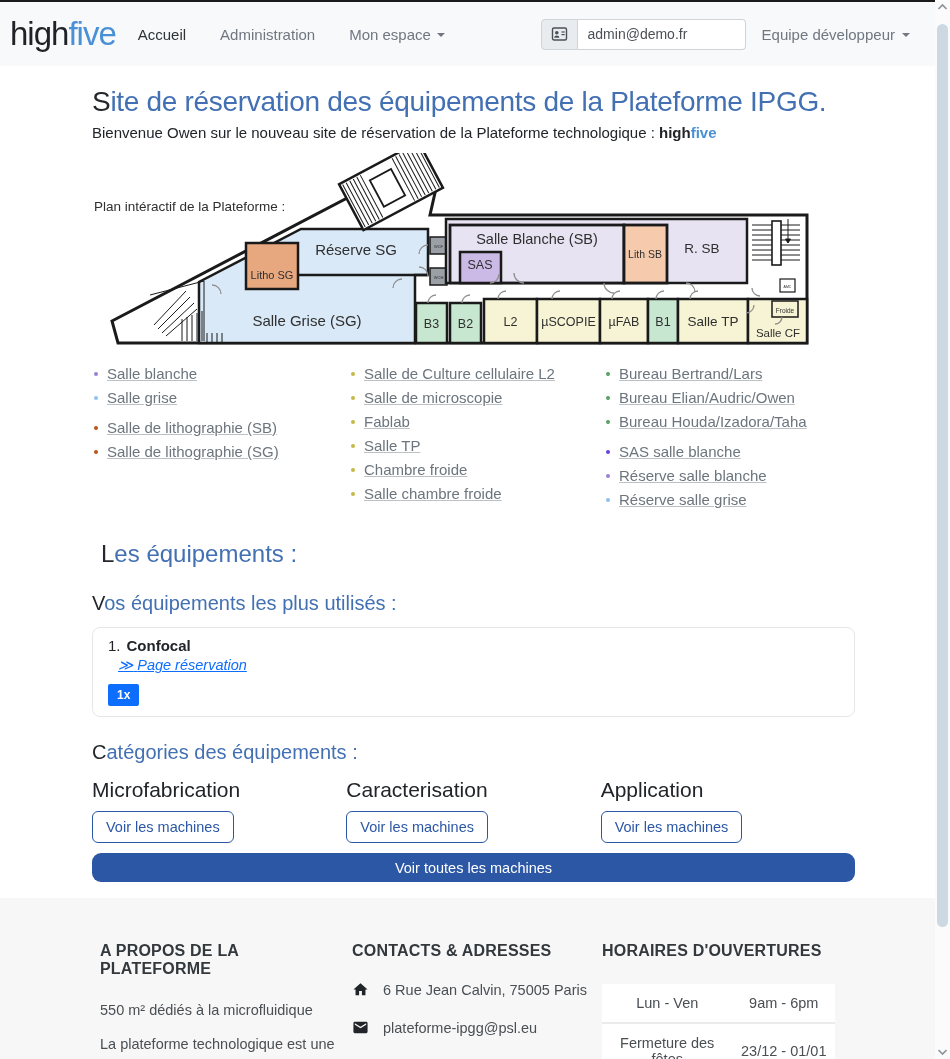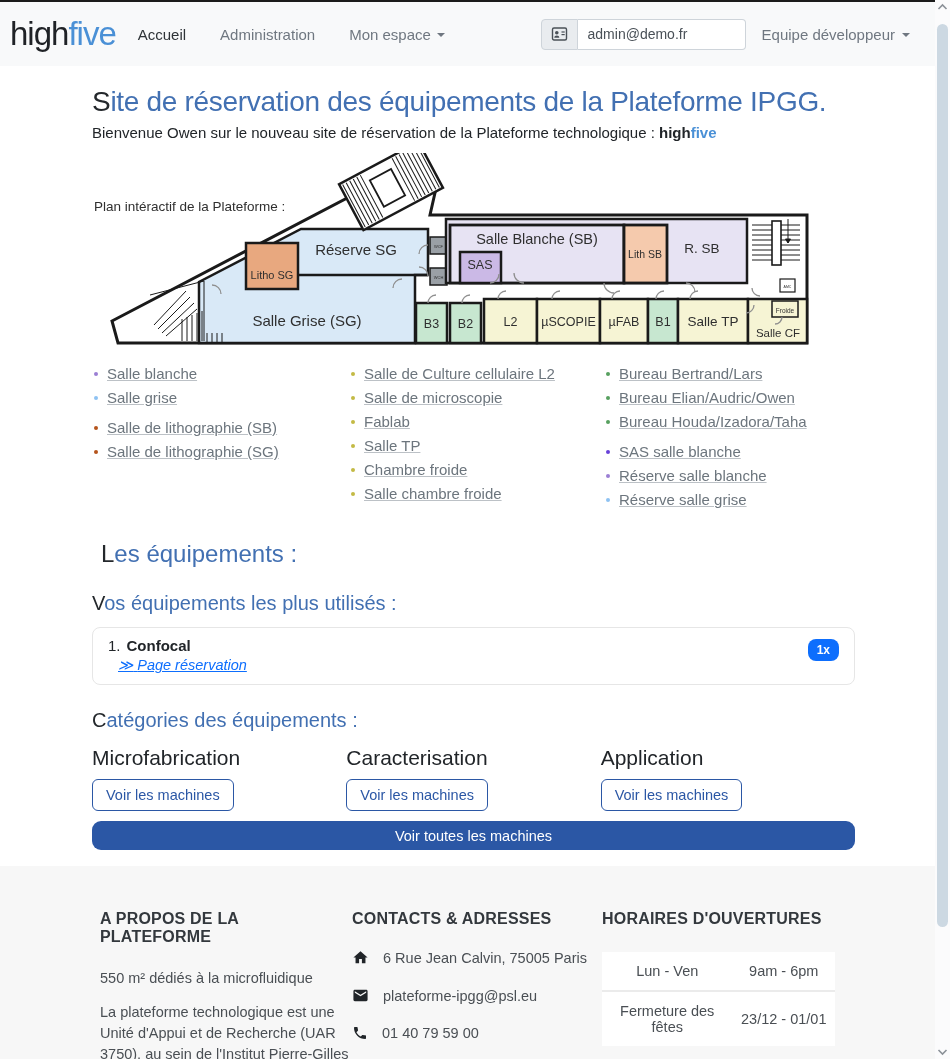--- a/index.html
+++ b/index.html
@@ -43,26 +43,26 @@
   .b-purple::before { background:#9b7fd4 !important; }
   .b-lightblue::before { background:#8ec2f2 !important; }
   .b-rust::before { background:#b5541c !important; }
   .b-olive::before { background:#c3ba45 !important; }
   .b-green::before { background:#57a05f !important; }
   .b-darkpurple::before { background:#6741d9 !important; }
 
   .section-h { font-size:24px; font-weight:400; color:#4270b2; margin:26px 9px 0; }
   .sub-h { font-size:20px; font-weight:400; color:#4270b2; margin:24px 0 0; }
 
-  .top-card { margin-top:12px; border:1px solid #e6e6e6; border-radius:8px; padding:9px 15px 10px; display:flex; justify-content:space-between; align-items:flex-start; background:#fff; }
+  .top-card { margin-top:12px; border:1px solid #e6e6e6; border-radius:8px; padding:9px 15px 10px; display:flex; justify-content:space-between; align-items:flex-start; background:#fff;flex-direction:column; }
   .item-line { font-size:15px; color:#212529; }
   .item-num { margin-right:6px; }
   .item-name { font-weight:700; }
   .reserve-link { margin:3px 0 0 10px; font-size:14.5px; font-style:italic; color:#0d6efd; text-decoration:underline; display:inline-block; cursor:pointer;text-align:center; }
-  .badge-pill { background:#0d6efd; color:#fff; font-size:12px; font-weight:700; padding:4px 9px; border-radius:8px; margin-top:2px; }
+  .badge-pill { background:#0d6efd; color:#fff; font-size:12px; font-weight:700; padding:4px 9px; border-radius:2px; margin-top:10px; }
 
   .cat-row { display:flex; margin-top:4px; }
   .cat { width:256px; }
   .cat-name { font-size:21px; color:#212529; margin-top:10px; }
   .btn-outline { margin-top:9px; padding:7px 13px; font-size:14.5px; color:#2b57a5; border:1px solid #2b57a5; border-radius:6px; background:#fff; cursor:pointer; font-family:inherit; }
   .btn-primary { display:block; width:100%; margin-top:10px; height:29px; background:#2b57a5; color:#fff; text-align:center; font-size:14.5px; border:none; border-radius:9px; cursor:pointer; font-family:inherit; }
 
   
   footer { margin-top:16px; background:#f7f7f7; padding:44px 0 28px; display:flex; min-height:253px; }
   .f-col1 { margin-left:100px; width:252px; }

